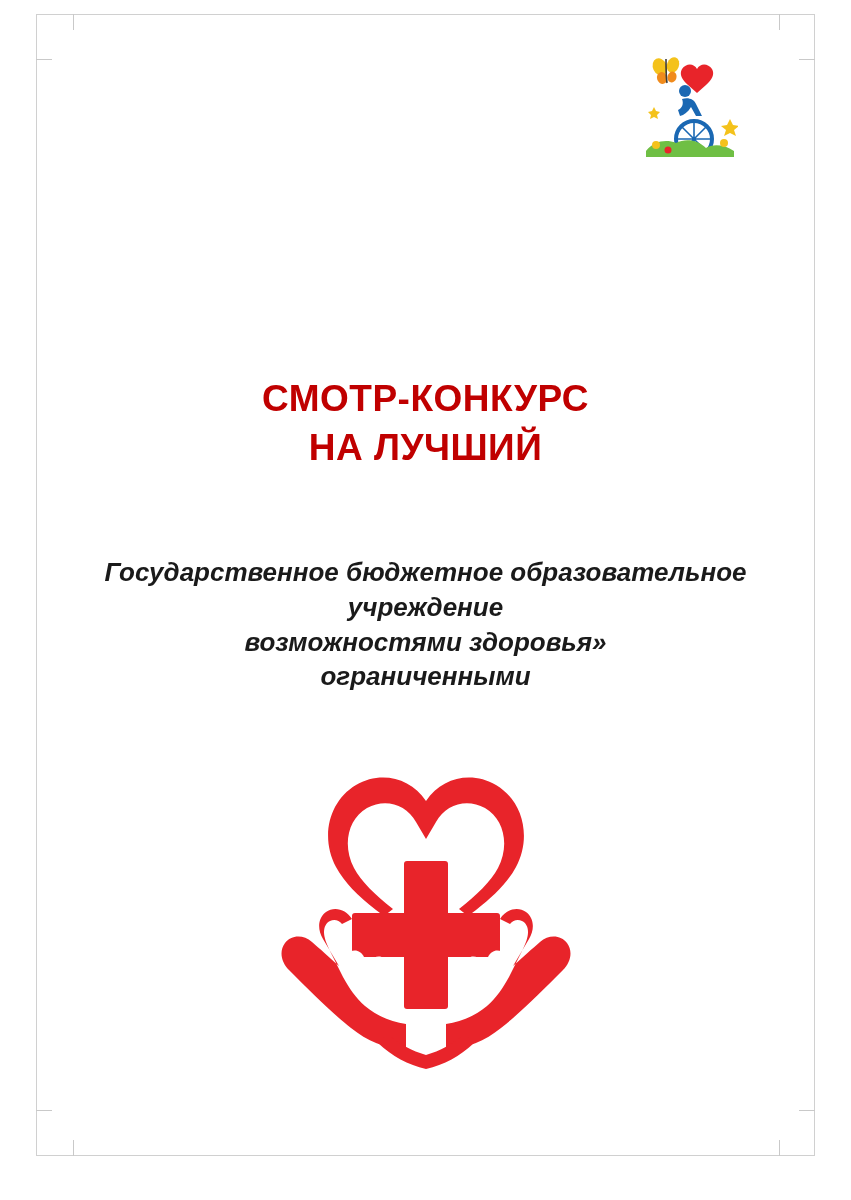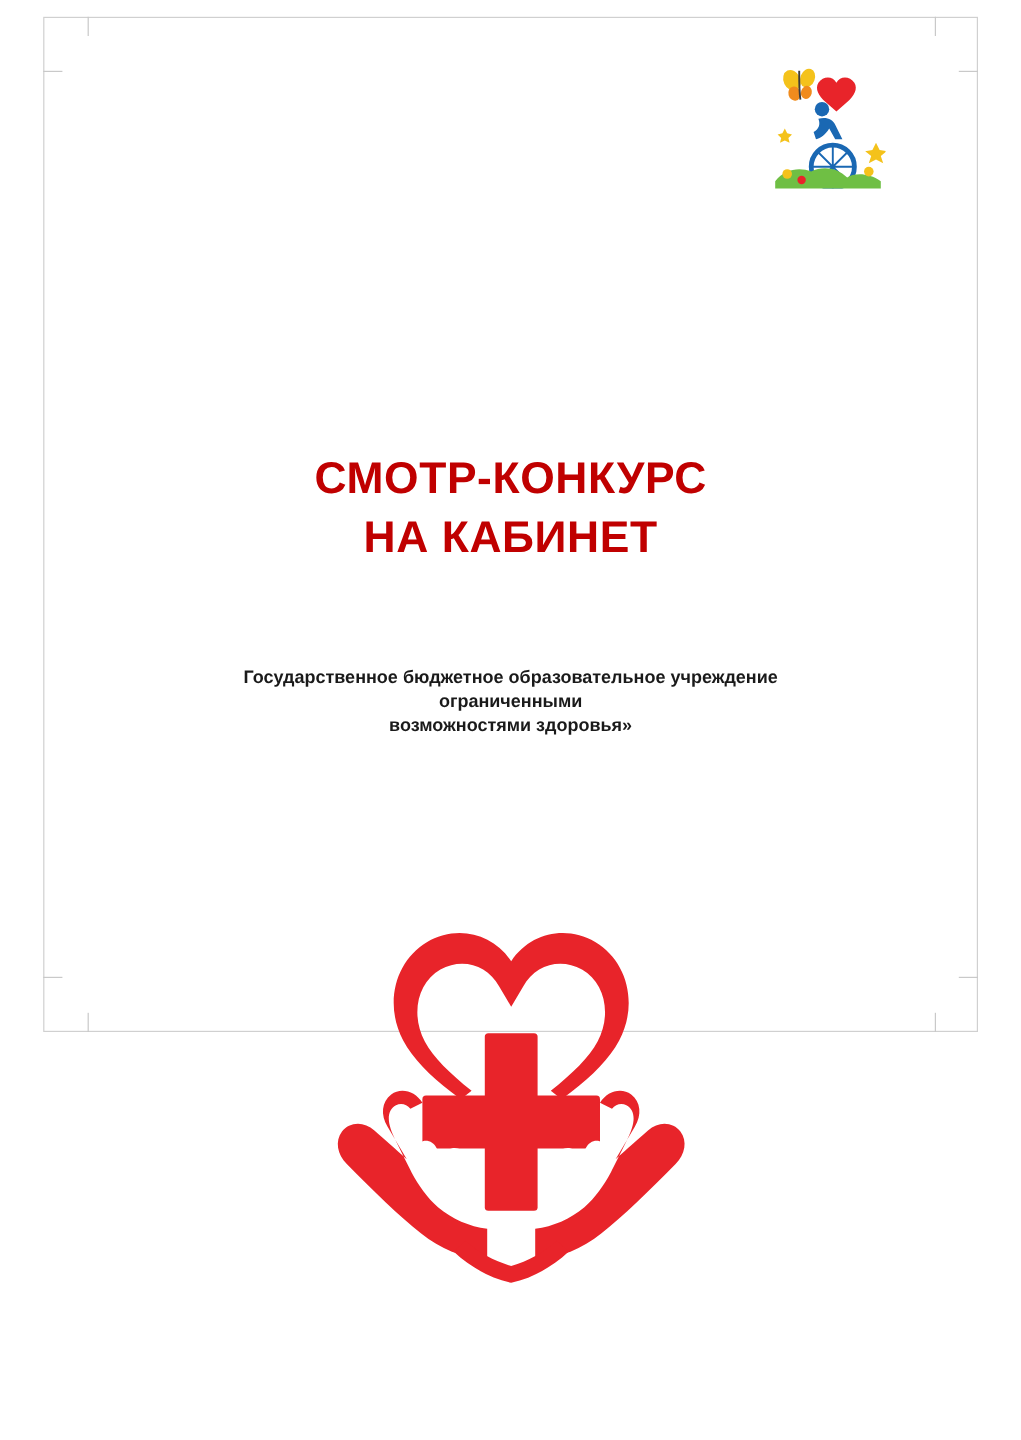--- a/index.html
+++ b/index.html
@@ -14,21 +14,21 @@
     position: relative;
     overflow: hidden;
   }
 
   
   .page {
     position: absolute;
     left: 36px;
     top: 14px;
     width: 779px;
-    height: 846px;
+    height: 1142px;
     background: #ffffff;
     border: 1px solid #d0d0d0;
     box-sizing: border-box;
   }
 
   
   .crop-mark {
     position: absolute;
     background: #c9c9c9;
   }
@@ -63,22 +63,23 @@
 
   
   .institution {
     position: absolute;
     left: 50%;
     transform: translateX(-50%);
     top: 540px;
     width: 720px;
     text-align: center;
     color: #1a1a1a;
+    font-style: italic;
     font-weight: bold;
-    font-size: 15px;
+    font-size: 26px;
     line-height: 1.34;
   }
   .institution .ln { display: block; }
 
   
   .logo-wrap {
     position: absolute;
     left: 50%;
     transform: translateX(-50%);
     top: 728px;
@@ -127,27 +128,27 @@
       <circle cx="14" cy="98" r="4" fill="#f4c21b"></circle>
       <circle cx="82" cy="96" r="4" fill="#f4c21b"></circle>
       <circle cx="26" cy="103" r="3.5" fill="#e8242a"></circle>
       <path d="M88 72l3 6 6 1-5 4 2 6-6-3-6 3 2-6-5-4 6-1z" fill="#f4c21b"></path>
       <path d="M12 60l2 4 4 1-3 3 1 4-4-2-4 2 1-4-3-3 4-1z" fill="#f4c21b"></path>
     </svg>
   </div>
 
   <div class="title-block">
     <div class="title-line">СМОТР-КОНКУРС</div>
-    <div class="title-line">НА КАБИНЕТ</div>
+    <div class="title-line">НА ЛУЧШИЙ</div>
   </div>
 
   <div class="institution">
     <span class="ln">Государственное бюджетное образовательное учреждение</span>
+    <span class="ln">возможностями здоровья»</span>
     <span class="ln">ограниченными</span>
-    <span class="ln">возможностями здоровья»</span>
   </div>
 
   <div class="logo-wrap">
     <svg viewBox="0 0 340 340" xmlns="http://www.w3.org/2000/svg">
       <g fill="#e8242a">
 
         <path d="M170 58c-16-24-46-30-70-16-27 16-36 52-20 82 8 15 22 29 40 43l8 6 9-7c-18-14-32-28-39-41-12-23-6-49 13-60 18-10 39-4 49 14l10 17 10-17c10-18 31-24 49-14 19 11 25 37 13 60-7 13-21 27-39 41l9 7 8-6c18-14 32-28 40-43 16-30 7-66-20-82-24-14-54-8-70 16z"></path>
 
         <rect x="148" y="118" width="44" height="148" rx="3"></rect>
         <rect x="96" y="170" width="148" height="44" rx="3"></rect>

